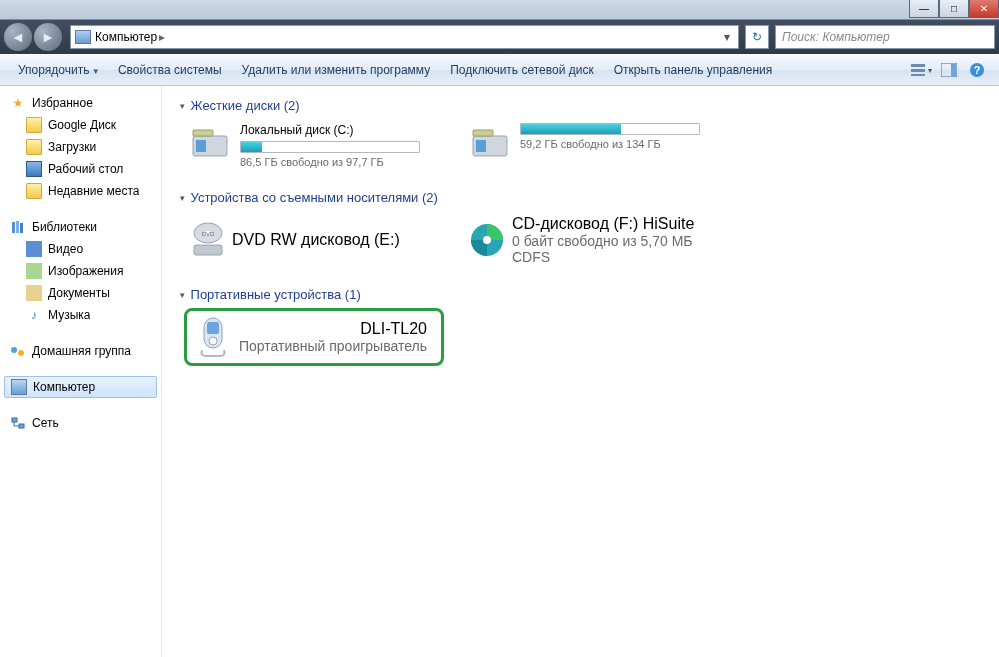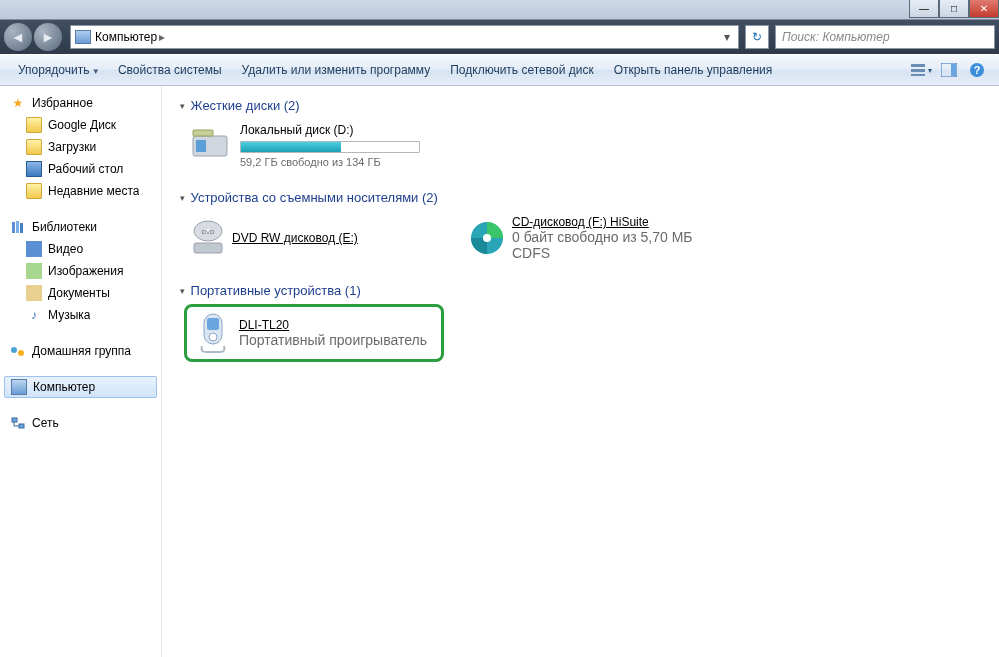--- a/index.html
+++ b/index.html
@@ -58,23 +58,23 @@
 
 .drive { width: 260px; display: flex; align-items: flex-start; padding: 4px; }
 .drive-ic { width: 44px; height: 40px; margin-right: 8px; display: flex; align-items: center; justify-content: center; flex-shrink: 0; }
 .drive-info { flex: 1; }
 .drive-title { font-size: 12px; margin-bottom: 4px; }
 .drive-bar { width: 180px; height: 12px; border: 1px solid #b0b8c0; background: #fff; border-radius: 1px; overflow: hidden; margin-bottom: 3px; }
 .drive-fill { height: 100%; background: linear-gradient(#4fd0e0, #1a9fb5); }
 .drive-sub { font-size: 11px; color: #6a6a6a; }
 
 .device { width: 260px; display: flex; align-items: center; padding: 4px; }
-.device.highlighted { border: 3px solid #2a9d3f; border-radius: 8px; padding: 6px 8px; width: 260px; }
+.device.highlighted { border: 3px solid #2a9d3f; border-radius: 8px; padding: 6px 8px; width: 260px; text-align: right; }
 .device-ic { width: 36px; height: 40px; margin-right: 8px; display: flex; align-items: center; justify-content: center; flex-shrink: 0; }
-.device-title { font-size: 12px; text-decoration: underline; }
+.device-title { font-size: 16px; }
 .device-sub { font-size: 14px; color: #6a6a6a; }
 
 
 svg { display: block; }
 </style>
 </head>
 <body>
 
 <div class="titlebar-wrap">
   <div class="titlebar-right">
@@ -226,21 +226,36 @@
       <div class="group-body">
         <div class="drive">
           <div class="drive-ic">
             <svg width="40" height="34">
                 <rect x="3" y="10" width="34" height="20" rx="2" fill="#d0d6de" stroke="#9aa4b0"></rect>
                 <rect x="6" y="14" width="10" height="12" fill="#5a9fd8"></rect>
                 <rect x="3" y="4" width="20" height="6" rx="1" fill="#c8d098" stroke="#9aa060"></rect>
               </svg>
           </div>
           <div class="drive-info">
-            <div class="drive-title">Локальный диск (D:)</div>
+            <div class="drive-title">Локальный диск (C:)</div>
+            <div class="drive-bar">
+                <div class="drive-fill" style="width:12%"></div>
+              </div>
+            <div class="drive-sub">86,5 ГБ свободно из 97,7 ГБ</div>
+          </div>
+        </div>
+        <div class="drive">
+          <div class="drive-ic">
+            <svg width="40" height="34">
+                <rect x="3" y="10" width="34" height="20" rx="2" fill="#d0d6de" stroke="#9aa4b0"></rect>
+                <rect x="6" y="14" width="10" height="12" fill="#5a9fd8"></rect>
+                <rect x="3" y="4" width="20" height="6" rx="1" fill="#c8d098" stroke="#9aa060"></rect>
+              </svg>
+          </div>
+          <div class="drive-info">
             <div class="drive-bar">
                 <div class="drive-fill" style="width:56%"></div>
               </div>
             <div class="drive-sub">59,2 ГБ свободно из 134 ГБ</div>
           </div>
         </div>
       </div>
     </div>
 
     <div class="group">

